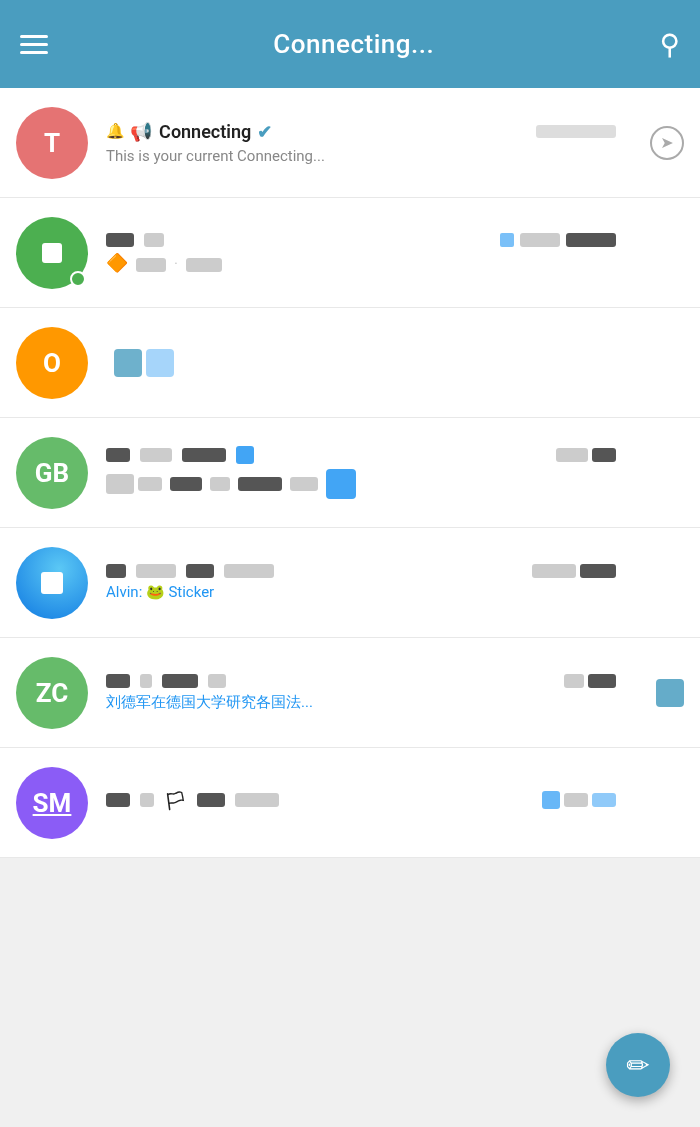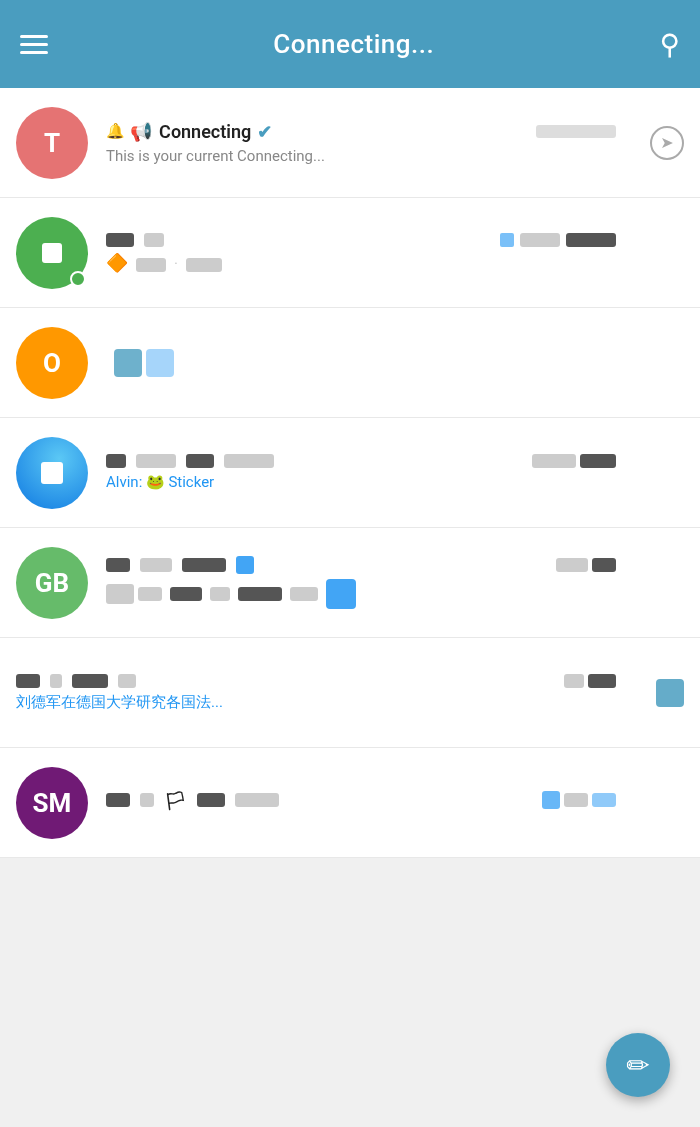--- a/index.html
+++ b/index.html
@@ -75,21 +75,21 @@
       flex-shrink: 0;
       margin-right: 18px;
       position: relative;
     }
     .avatar-red    { background: #e57373; }
     .avatar-green  { background: #4caf50; }
     .avatar-orange { background: #ff9800; }
     .avatar-blue   { background: #42a5f5; }
     .avatar-green2 { background: #66bb6a; }
     .avatar-green3 { background: #66bb6a; }
-    .avatar-purple { background: #701a75; }
+    .avatar-purple { background: #8b5cf6; text-decoration: underline; }
 
     
     .avatar-dot {
       position: absolute;
       bottom: 2px;
       right: 2px;
       width: 16px;
       height: 16px;
       background: #4caf50;
       border-radius: 50%;
@@ -261,43 +261,20 @@
     <div class="avatar avatar-orange">O</div>
     <div class="chat-meta">
       <div class="forward-icon" style="display:flex;gap:4px;">
         <div style="width:28px;height:28px;background:#4a9dbf;border-radius:4px;opacity:0.8;"></div>
         <div style="width:28px;height:28px;background:#90caf9;border-radius:4px;opacity:0.8;"></div>
       </div>
     </div>
   </div>
 
   <div class="chat-item">
-    <div class="avatar avatar-blue" style="background: radial-gradient(circle at 60% 30%, #5bc8f5 0%, #1e88e5 80%);">
-      <div style="width:22px;height:22px;background:#fff;border-radius:3px;"></div>
-    </div>
-    <div class="chat-body">
-      <div class="chat-header-row">
-        <div class="chat-name">
-          <span class="redact redact-dark" style="width:20px;"></span>
-          <span class="redact" style="width:40px;margin-left:4px;"></span>
-          <span class="redact redact-dark" style="width:28px;margin-left:4px;"></span>
-          <span class="redact" style="width:50px;margin-left:4px;"></span>
-        </div>
-        <div style="display:flex;align-items:center;gap:4px;">
-          <span class="redact" style="width:44px;"></span>
-          <span class="redact redact-dark" style="width:36px;"></span>
-        </div>
-      </div>
-      <div class="chat-preview blue-text">Alvin: 🐸 Sticker</div>
-    </div>
-    <div class="chat-meta">
-    </div>
-  </div>
-
-  <div class="chat-item">
     <div class="avatar avatar-green2">GB</div>
     <div class="chat-body">
       <div class="chat-header-row">
         <div class="chat-name">
           <span class="redact redact-dark" style="width:24px;"></span>
           <span class="redact" style="width:32px;margin-left:4px;"></span>
           <span class="redact redact-dark" style="width:44px;margin-left:4px;"></span>
           <div style="width:18px;height:18px;background:#42a5f5;border-radius:3px;margin-left:4px;"></div>
         </div>
         <div style="display:flex;align-items:center;gap:4px;">
@@ -313,20 +290,44 @@
         <span class="redact redact-dark" style="width:44px;margin-left:4px;"></span>
         <span class="redact" style="width:28px;margin-left:4px;"></span>
         <div style="width:30px;height:30px;background:#42a5f5;border-radius:4px;margin-left:4px;"></div>
       </div>
     </div>
     <div class="chat-meta">
     </div>
   </div>
 
   <div class="chat-item">
+    <div class="avatar avatar-blue" style="background: radial-gradient(circle at 60% 30%, #5bc8f5 0%, #1e88e5 80%);">
+      <div style="width:22px;height:22px;background:#fff;border-radius:3px;"></div>
+    </div>
+    <div class="chat-body">
+      <div class="chat-header-row">
+        <div class="chat-name">
+          <span class="redact redact-dark" style="width:20px;"></span>
+          <span class="redact" style="width:40px;margin-left:4px;"></span>
+          <span class="redact redact-dark" style="width:28px;margin-left:4px;"></span>
+          <span class="redact" style="width:50px;margin-left:4px;"></span>
+        </div>
+        <div style="display:flex;align-items:center;gap:4px;">
+          <span class="redact" style="width:44px;"></span>
+          <span class="redact redact-dark" style="width:36px;"></span>
+        </div>
+      </div>
+      <div class="chat-preview blue-text">Alvin: 🐸 Sticker</div>
+    </div>
+    <div class="chat-meta">
+    </div>
+  </div>
+
+  <div class="chat-item">
+    <div class="avatar avatar-green3">ZC</div>
     <div class="chat-body">
       <div class="chat-header-row">
         <div class="chat-name">
           <span class="redact redact-dark" style="width:24px;"></span>
           <span class="redact" style="width:12px;margin-left:4px;"></span>
           <span class="redact redact-dark" style="width:36px;margin-left:4px;"></span>
           <span class="redact" style="width:18px;margin-left:4px;"></span>
         </div>
         <div style="display:flex;align-items:center;gap:4px;">
           <span class="redact" style="width:20px;"></span>

